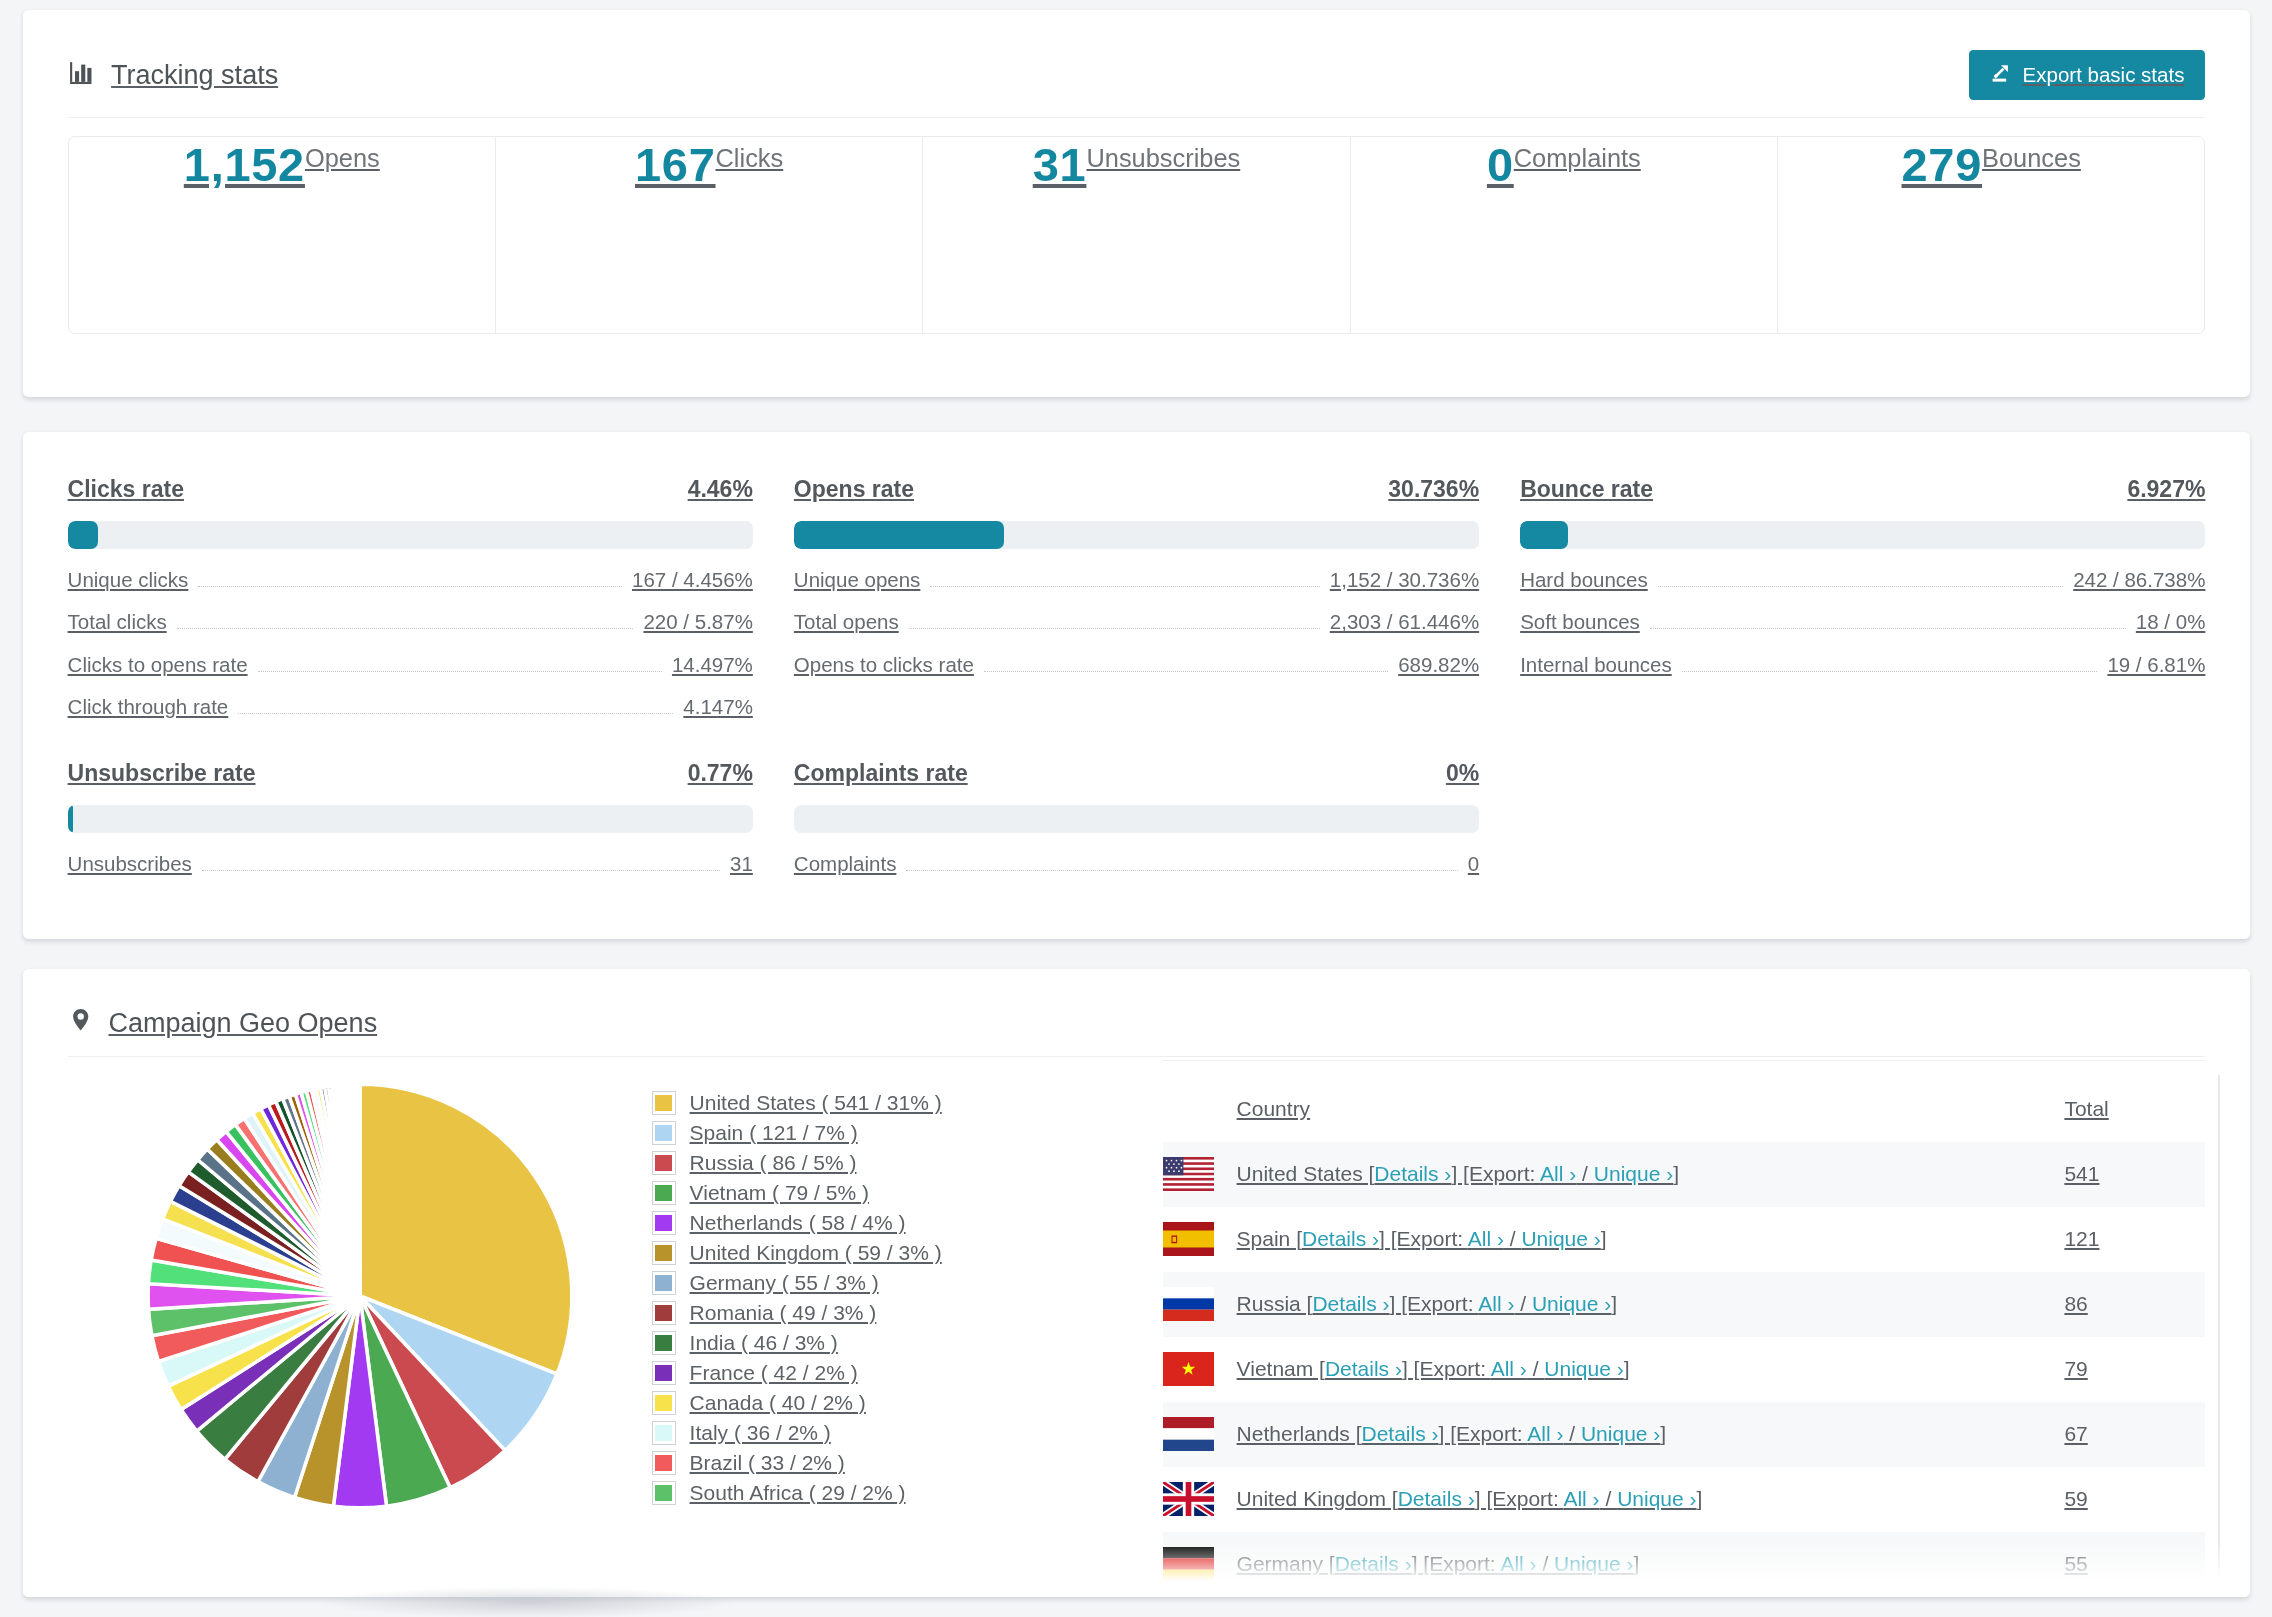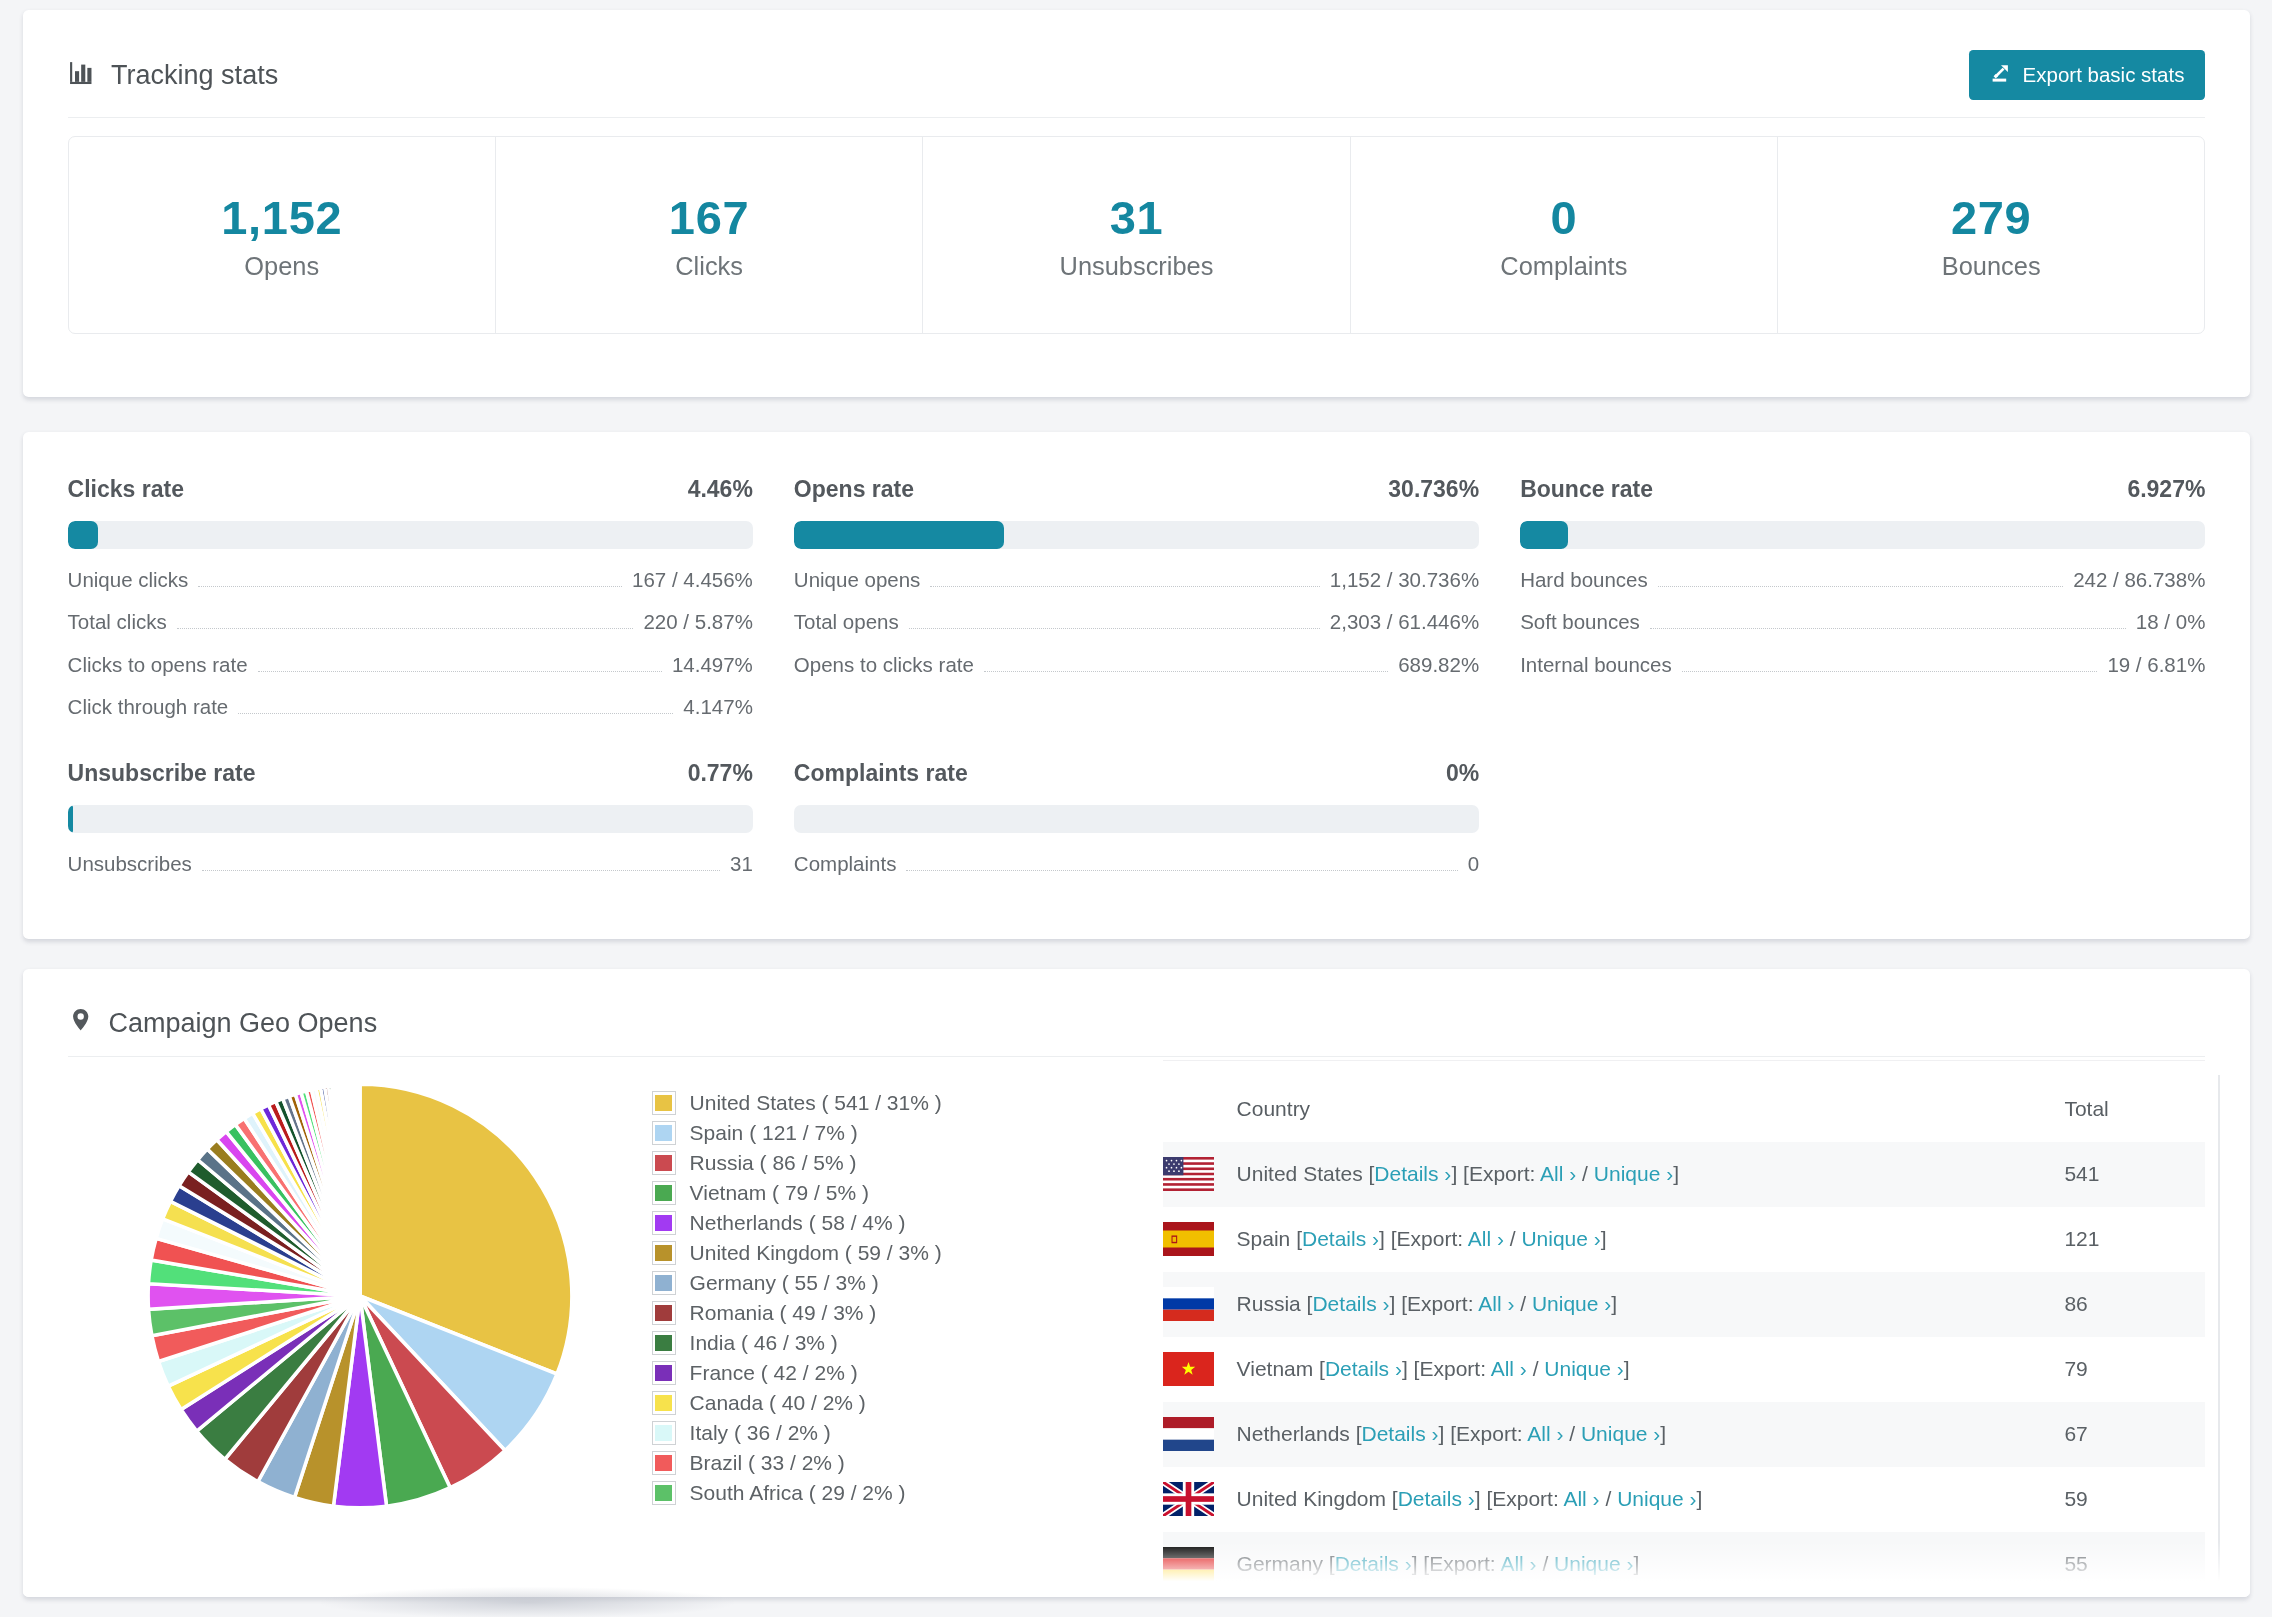--- a/index.html
+++ b/index.html
@@ -9,39 +9,40 @@
     font-family:"Liberation Sans", sans-serif;
     color:#5a6065;
     position:relative;
   }
   .panel {
     background:#fff;
     margin:0 22.6px;
     border-radius:5.6px;
     box-shadow:0 2.1px 4.2px rgba(55,65,90,.16);
     position:relative;
+    text-decoration:underline;
   }
   
   .panel-tracking { margin-top:10px; height:387px; padding:40px 45px 0; }
   .panel-head { display:flex; align-items:center; justify-content:space-between; }
   .panel-title { display:flex; align-items:center; gap:15.5px; font-size:27px; color:#4e5357; }
   .panel-title svg { flex:0 0 auto; }
   .btn-export {
     border:none; cursor:pointer;
     display:flex; align-items:center; gap:11.3px;
     font-family:inherit; font-size:20.5px; color:#fff;
     padding:12px 21px; border-radius:4.2px;
   }
   .head-divider { height:0.7px; background:#eceef0; margin-top:17px; border:none; }
   .stats-row {
     margin-top:18.4px; height:198px;
     border:0.7px solid #e9ebee; border-radius:7px;
     display:flex;
   }
-  .stat-cell { flex:1 1 0; text-align:center; display:flex; flex-direction:column; justify-content:center; border-left:0.7px solid #e9ebee; }
+  .stat-cell { flex:1 1 0; display:flex; flex-direction:row; justify-content:center; border-left:0.7px solid #e9ebee; }
   .stat-cell:first-child { border-left:none; }
   .stat-value { font-size:47px; font-weight:700; letter-spacing:0.7px; }
   .stat-label { font-size:25.4px; color:#6e7478; margin-top:7px; }
   
   .panel-rates { margin-top:35px; height:507px; padding:44px 45px 0; }
   .rates-grid { display:grid; grid-template-columns:repeat(3,1fr); column-gap:41px; row-gap:41px; }
   .rate-title-row { display:flex; justify-content:space-between; align-items:baseline; }
   .rate-title { font-size:23px; font-weight:700; color:#53585d; }
   .rate-value { font-size:23px; font-weight:700; color:#53585d; }
   .bar { margin-top:18.4px; height:28px; background:#edf0f3; border-radius:7px; overflow:hidden; }

